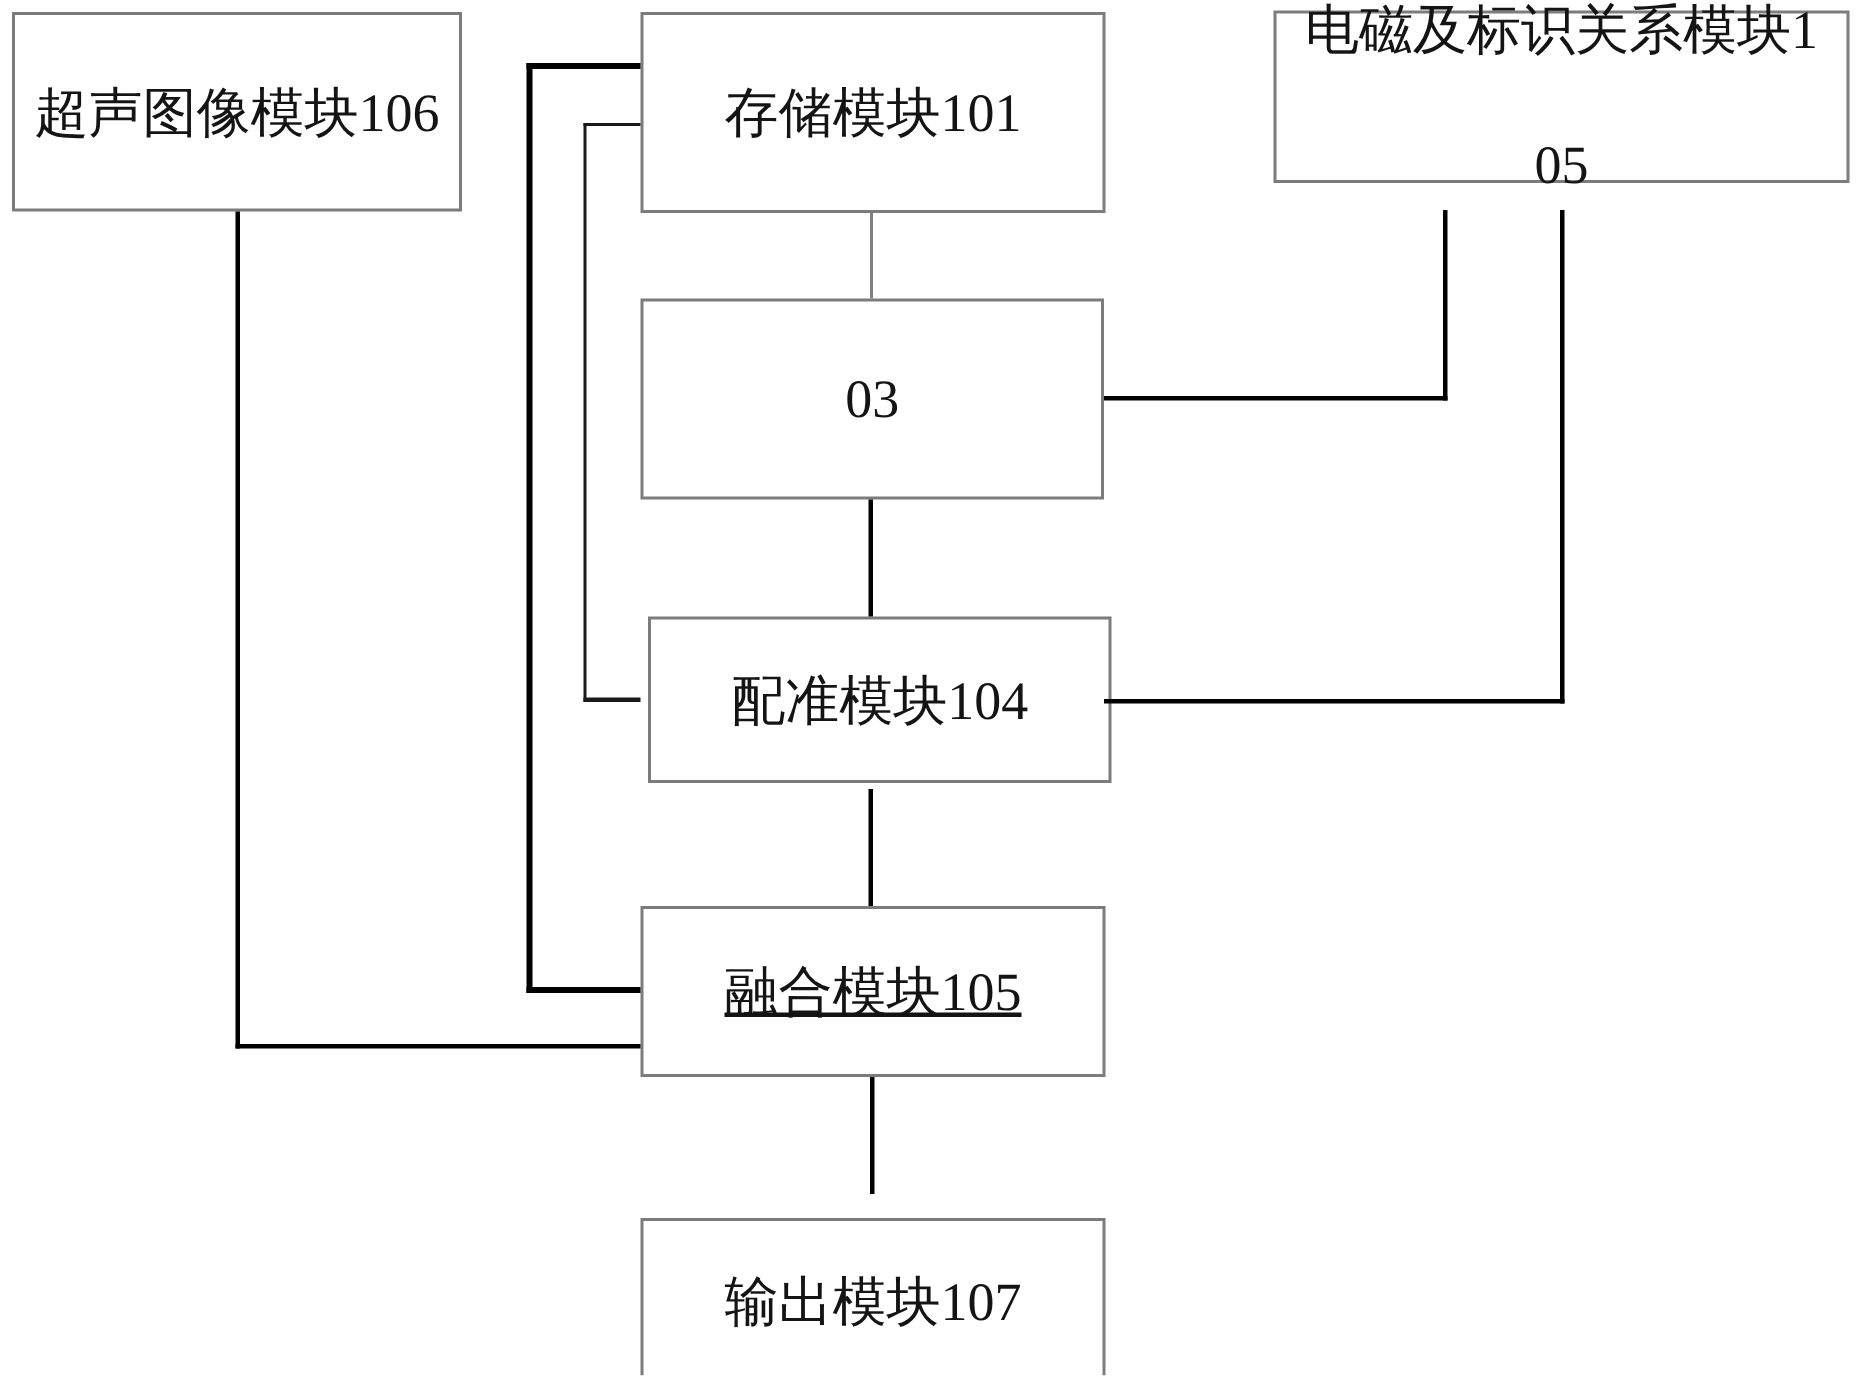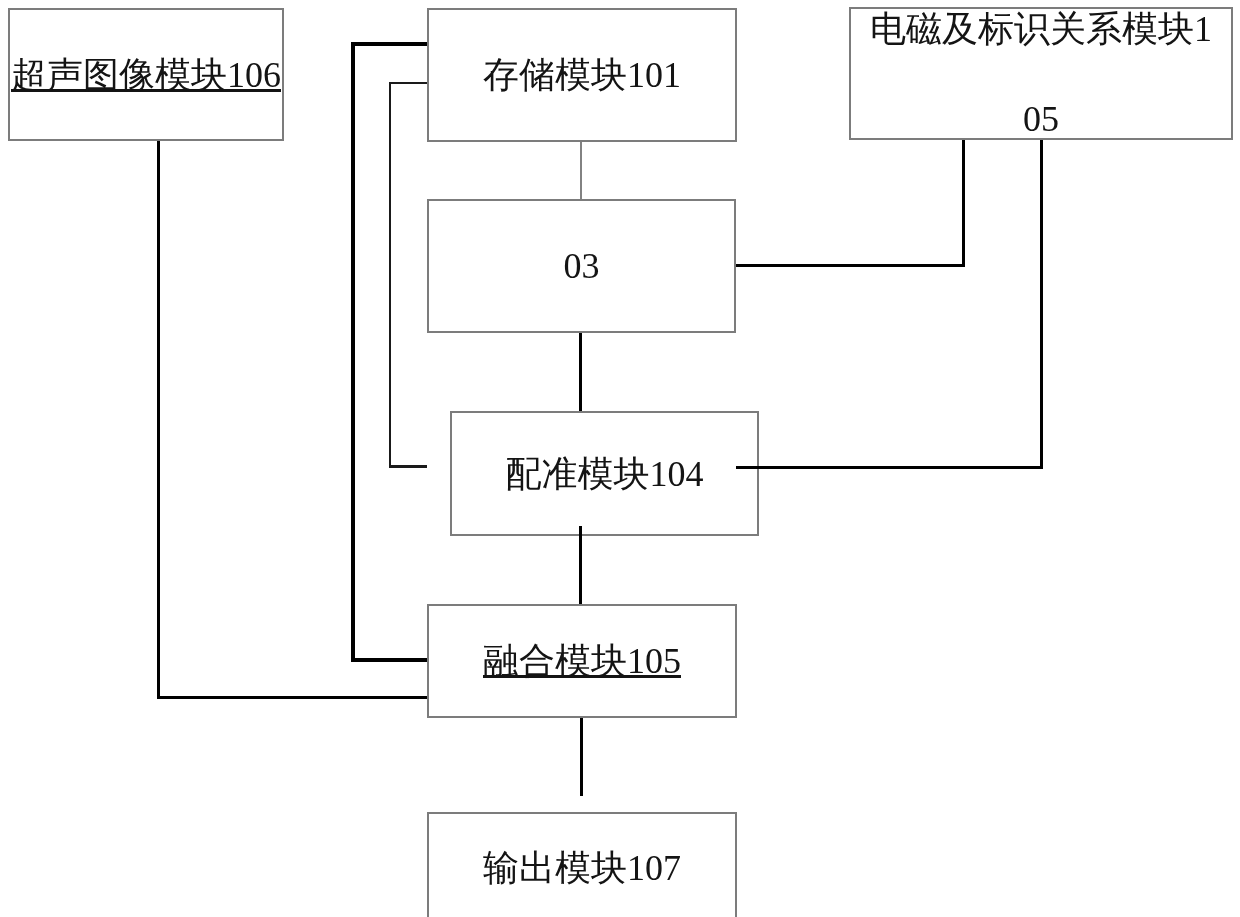--- a/index.html
+++ b/index.html
@@ -29,38 +29,38 @@
   .box-line { display: block; }
   .seg { position: absolute; background: #000000; }
   .seg.gray { background: #828282; }
   .seg.thin { background: #1a1a1a; }
 </style>
 </head>
 <body>
 
 <div class="canvas">
 
-  <div class="box" style="left:8px; top:8px; width:276px; height:133px;text-decoration:underline;">
+  <div class="box" style="left:8px; top:8px; width:300px; height:133px;">
     <span class="box-line">超声图像模块106</span>
   </div>
 
   <div class="box" style="left:427px; top:8px; width:310px; height:134px;">
     <span class="box-line">存储模块101</span>
   </div>
 
-  <div class="box" style="left:849px; top:7px; width:384px; height:133px;gap:40px;">
+  <div class="box" style="left:849px; top:7px; width:384px; height:115px;gap:40px;">
     <span class="box-line">电磁及标识关系模块1</span>
     <span class="box-line">05</span>
   </div>
 
   <div class="box" style="left:427px; top:199px; width:309px; height:134px;">
     <span class="box-line">03</span>
   </div>
 
-  <div class="box" style="left:450px; top:411px; width:309px; height:125px;">
+  <div class="box" style="left:432px; top:411px; width:309px; height:111px;">
     <span class="box-line">配准模块104</span>
   </div>
 
   <div class="box" style="left:427px; top:604px; width:310px; height:114px;text-decoration:underline;">
     <span class="box-line">融合模块105</span>
   </div>
 
   <div class="box" style="left:427px; top:812px; width:310px; height:112px;">
     <span class="box-line">输出模块107</span>
   </div>

